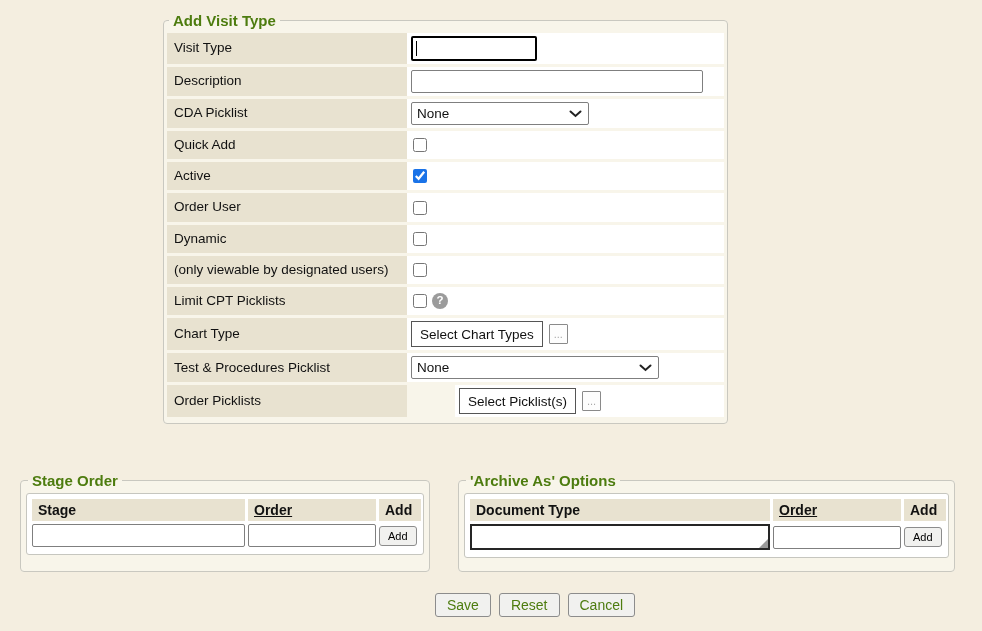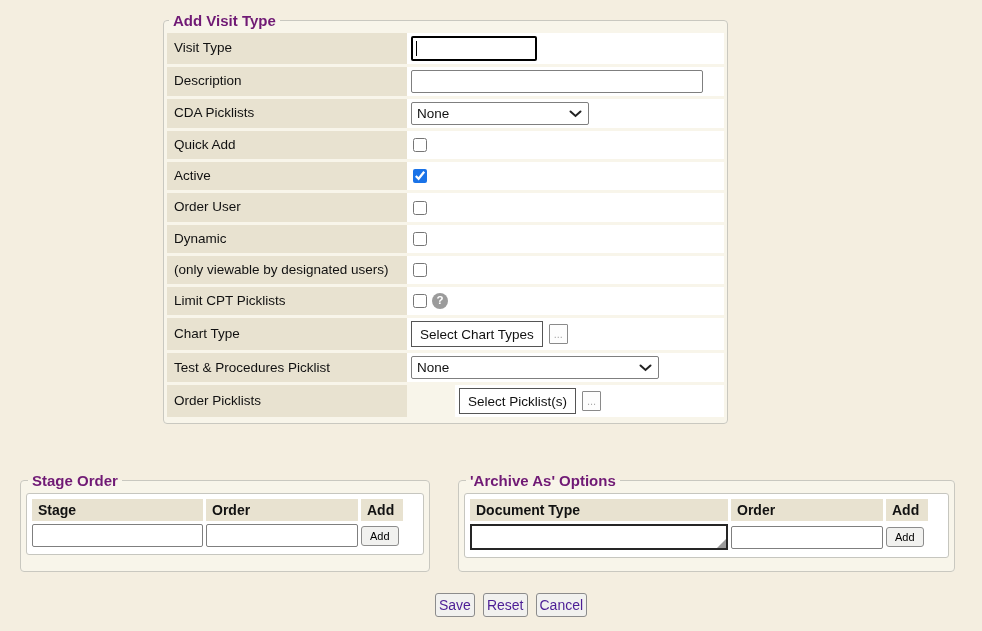--- a/index.html
+++ b/index.html
@@ -16,21 +16,21 @@
 
   fieldset {
     border: 1px solid #c9c8c0;
     border-radius: 4px;
     background: #f8f5ea;
     position: absolute;
   }
   legend {
     font-weight: bold;
     font-size: 15px;
-    color: #701a75;
+    color: #4d7c0f;
     padding: 0 4px;
     margin-left: 2px;
   }
 
   
   #fs-main { left: 163px; top: 12px; width: 565px; padding: 4px 3px 6px 3px; }
 
   .frow { display: flex; margin-bottom: 3px; }
   .frow:last-child { margin-bottom: 0; gap: 48px; }
   .cell-label {
@@ -126,35 +126,35 @@
   }
 
   
   #fs-stage   { left: 20px;  top: 472px; width: 410px; height: 100px; padding: 4px 5px 6px 5px; }
   #fs-archive { left: 458px; top: 472px; width: 497px; height: 100px; padding: 4px 5px 6px 5px; }
 
   .panel {
     background: #fff;
     border: 1px solid #c6c6bf;
     border-radius: 3px;
-    padding: 5px 20px 7px 5px;
+    padding: 5px 2px 7px 5px;
   }
   .trow { display: flex; gap: 3px; align-items: center; }
   .trow.hdr { margin-bottom: 3px; }
   .th {
     background: #e8e2d0;
     font-weight: bold;
     font-size: 14px;
     padding: 2px 6px;
     height: 22px;
     display: flex;
     align-items: center;
   }
   .col-main  { flex: 1; }
-  .col-order { width: 152px; }
+  .col-order { width: 128px; text-decoration: underline; }
   .col-add   { width: 42px; }
   .trow .col-order input { width: 100%; }
   .trow .col-main  input { width: 100%; }
 
   .add-btn {
     font-family: "Liberation Sans", sans-serif;
     font-size: 11px;
     padding: 3px 8px;
     background: #f1f1ef;
     border: 1px solid #8c8c8c;
@@ -183,26 +183,26 @@
     position: absolute;
     top: 593px;
     left: 50%;
     transform: translateX(-56px);
     display: flex;
     gap: 8px;
   }
   .btn {
     font-family: "Liberation Sans", sans-serif;
     font-size: 14px;
-    padding: 3px 3px;
+    padding: 3px 11px;
     background: #f1f1ef;
     border: 1px solid #8c8c8c;
     border-radius: 3px;
     cursor: pointer;
-    color: #4c1d95;
+    color: #4d7c0f;
   }
 
   .chev { flex: none; }
 </style>
 </head>
 <body>
 
 <div class="stage-wrap">
 
   <fieldset id="fs-main">
@@ -219,21 +219,21 @@
 
     <div class="frow">
       <div class="cell-label">Description</div>
       <div class="cell-value">
         <input type="text" class="inp-wide" value="" style="">
       </div>
     </div>
 
 
     <div class="frow">
-      <div class="cell-label">CDA Picklists</div>
+      <div class="cell-label">CDA Picklist</div>
       <div class="cell-value">
         <div class="selectbox sel-cda">
           <span>None</span>
           <svg class="chev" width="13" height="8" viewBox="0 0 13 8">
               <path d="M1.5 1.5 L6.5 6 L11.5 1.5" stroke="#222" stroke-width="2" fill="none" stroke-linecap="round"></path>
             </svg>
         </div>
       </div>
     </div>
 

